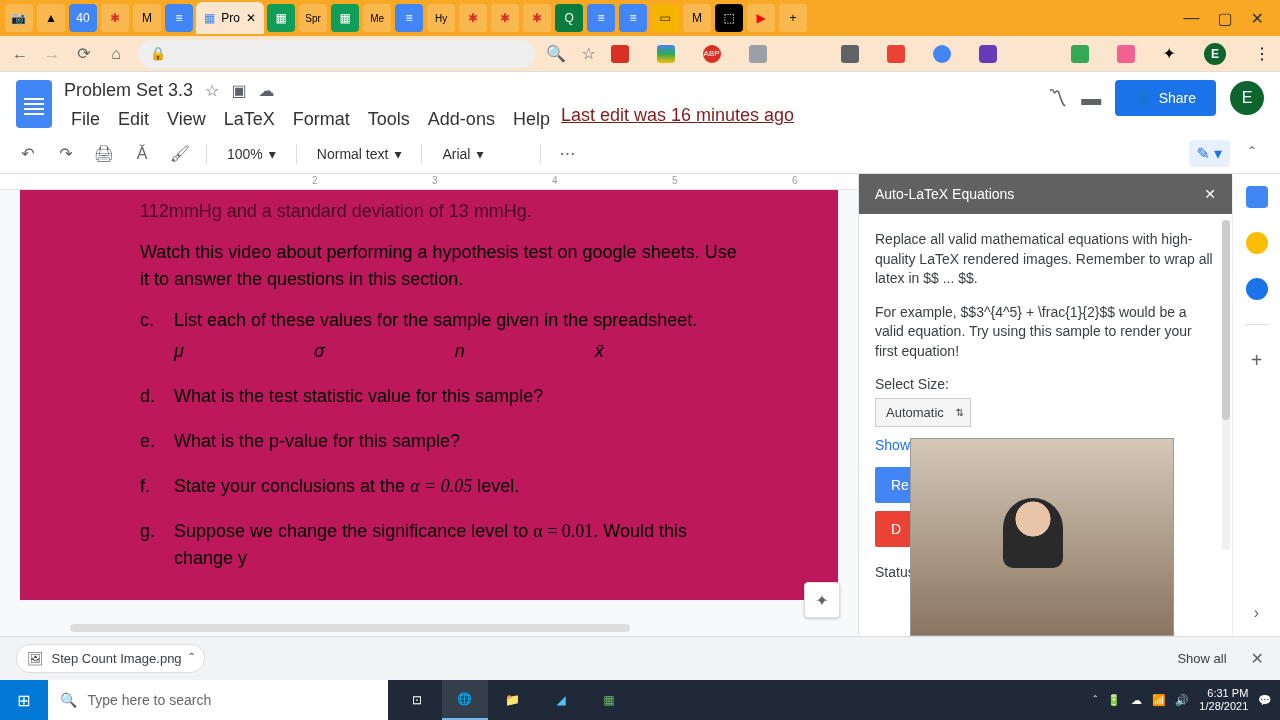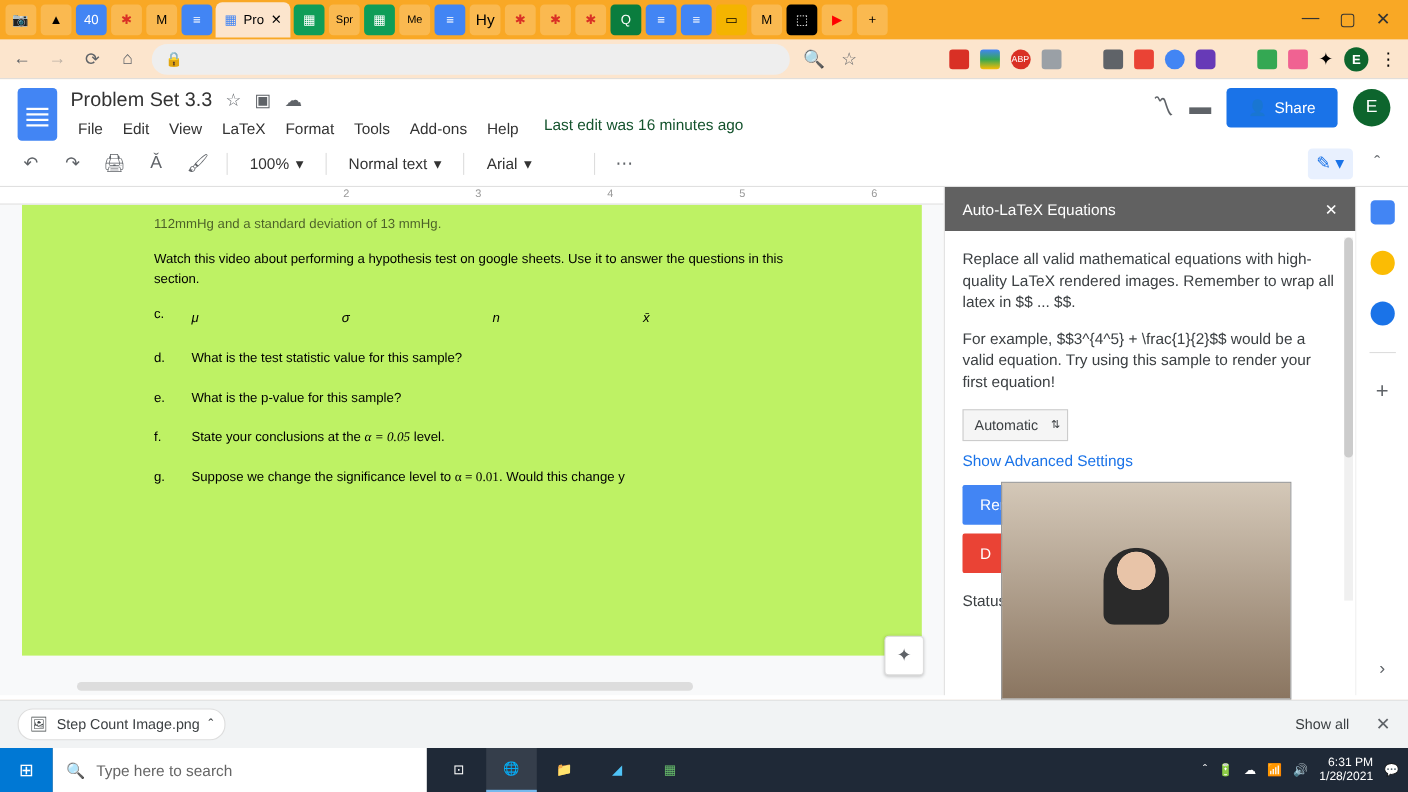--- a/index.html
+++ b/index.html
@@ -8,53 +8,53 @@
 
 .browser-top { background: #f9a825; height: 36px; display: flex; align-items: center; padding: 0 4px; }
 .tab-favicons { display: flex; gap: 2px; align-items: center; }
 .favicon { width: 28px; height: 28px; background: rgba(255,255,255,0.2); border-radius: 4px; display: flex; align-items: center; justify-content: center; font-size: 12px; margin: 0 1px; }
 .active-tab { background: #fce5cd; height: 32px; display: flex; align-items: center; padding: 0 8px; border-radius: 6px 6px 0 0; font-size: 12px; gap: 6px; }
 .window-controls { margin-left: auto; display: flex; gap: 18px; padding-right: 12px; color: #333; }
 
 .browser-nav { background: #fce5cd; height: 36px; display: flex; align-items: center; padding: 0 10px; gap: 12px; border-bottom: 1px solid #ddd; }
 .nav-icon { width: 20px; height: 20px; display: flex; align-items: center; justify-content: center; color: #5f6368; font-size: 16px; }
 .url-bar { flex: 1; max-width: 580px; background: #eee; border-radius: 16px; height: 28px; display: flex; align-items: center; padding: 0 12px; font-size: 13px; color: #5f6368; gap: 8px; }
-.ext-icons { display: flex; gap: 10px; margin-left: auto; align-items: center; }
+.ext-icons { display: flex; gap: 28px; margin-left: auto; align-items: center; }
 .ext-icon { width: 18px; height: 18px; border-radius: 3px; }
 .avatar-e { width: 22px; height: 22px; border-radius: 50%; background: #0d652d; color: white; display: flex; align-items: center; justify-content: center; font-size: 12px; font-weight: bold; }
 
 
 .docs-area { background: #fff; height: 564px; position: relative; }
 .docs-header { display: flex; align-items: start; padding: 8px 16px 0; gap: 12px; }
 .docs-logo { width: 36px; height: 48px; background: #4285f4; border-radius: 4px; position: relative; display: flex; align-items: center; justify-content: center; }
 .docs-logo::before { content: ''; width: 20px; height: 2px; background: white; box-shadow: 0 5px 0 white, 0 10px 0 white, 0 -5px 0 white; }
 .title-area { flex: 1; }
 .doc-title { font-size: 18px; color: #333; display: flex; align-items: center; gap: 12px; }
 .title-icon { color: #5f6368; font-size: 16px; }
-.menu-bar { display: flex; gap: 4px; margin-top: 4px; font-size: 14px; color: #333; }
+.menu-bar { display: flex; gap: 4px; margin-top: 4px; font-size: 18px; color: #333; }
 .menu-item { padding: 4px 7px; }
-.last-edit { color: #14532d; margin-left: 12px; }
+.last-edit { color: #7f1d1d; text-decoration: underline; margin-left: 0; }
 .header-right { display: flex; align-items: center; gap: 14px; }
 .share-btn { background: #1a73e8; color: white; padding: 10px 20px; border-radius: 4px; font-size: 14px; font-weight: 500; display: flex; align-items: center; gap: 6px; }
 .avatar-big { width: 34px; height: 34px; border-radius: 50%; background: #0d652d; color: white; display: flex; align-items: center; justify-content: center; font-size: 16px; font-weight: 500; }
 
 
 .toolbar { display: flex; align-items: center; padding: 6px 16px; gap: 14px; border-bottom: 1px solid #e0e0e0; background: #fff; }
 .tb-icon { color: #5f6368; font-size: 16px; width: 24px; text-align: center; }
 .tb-select { display: flex; align-items: center; gap: 6px; font-size: 14px; color: #333; padding: 4px 6px; }
 .tb-sep { width: 1px; height: 20px; background: #ddd; }
 .toolbar-right { margin-left: auto; display: flex; gap: 10px; align-items: center; }
 .edit-mode { background: #e8f0fe; padding: 4px 8px; border-radius: 4px; display: flex; align-items: center; gap: 4px; color: #1a73e8; }
 
 
 .content-row { display: flex; height: 462px; }
 .doc-canvas { flex: 1; overflow: hidden; position: relative; background: #f8f9fa; }
 .ruler { height: 16px; background: #fff; border-bottom: 1px solid #e0e0e0; position: relative; font-size: 10px; color: #999; }
 .ruler span { position: absolute; top: 1px; }
-.doc-page { background: #bef264; margin: 0 20px; padding: 8px 100px 20px 120px; font-size: 12px; line-height: 1.5; color: #000; height: 410px; overflow: hidden; font-family: Arial; }
+.doc-page { background: #be185d; margin: 0 20px; padding: 8px 100px 20px 120px; font-size: 18px; line-height: 1.5; color: #000; height: 410px; overflow: hidden; font-family: Arial; }
 .doc-para { margin-bottom: 14px; }
 .q-item { display: flex; margin-bottom: 18px; }
 .q-letter { width: 34px; flex-shrink: 0; }
 .q-text { flex: 1; }
 .symbols { display: flex; gap: 130px; margin-top: 4px; font-family: serif; font-style: italic; }
 .explore-btn { position: absolute; bottom: 18px; right: 18px; width: 36px; height: 36px; background: #fff; border: 1px solid #ddd; border-radius: 4px; box-shadow: 0 1px 3px rgba(0,0,0,0.2); display: flex; align-items: center; justify-content: center; color: #5f6368; }
 .hscroll { position: absolute; bottom: 4px; left: 70px; width: 560px; height: 8px; background: #ddd; border-radius: 4px; }
 
 
 .addon-panel { width: 374px; background: #fff; border-left: 1px solid #e0e0e0; display: flex; flex-direction: column; position: relative; }
@@ -109,21 +109,21 @@
     <div class="active-tab">
       <span style="color:#4285f4">▦</span>
       <span>Pro</span>
       <span>✕</span>
     </div>
     <div class="favicon" style="background:#0f9d58;color:#fff">▦</div>
     <div class="favicon" style="font-size:10px">Spr</div>
     <div class="favicon" style="background:#0f9d58;color:#fff">▦</div>
     <div class="favicon" style="font-size:10px">Me</div>
     <div class="favicon" style="background:#4285f4;color:#fff">≡</div>
-    <div class="favicon" style="font-size:14px">Hy</div>
+    <div class="favicon" style="font-size:10px">Hy</div>
     <div class="favicon" style="color:#d93025">✱</div>
     <div class="favicon" style="color:#d93025">✱</div>
     <div class="favicon" style="color:#d93025">✱</div>
     <div class="favicon" style="background:#0a7d3e;color:#fff">Q</div>
     <div class="favicon" style="background:#4285f4;color:#fff">≡</div>
     <div class="favicon" style="background:#4285f4;color:#fff">≡</div>
     <div class="favicon" style="background:#f4b400">▭</div>
     <div class="favicon">M</div>
     <div class="favicon" style="background:#000;color:#fff">⬚</div>
     <div class="favicon" style="color:#ff0000">▶</div>
@@ -238,20 +238,21 @@
         <span style="left:552px">4</span>
         <span style="left:672px">5</span>
         <span style="left:792px">6</span>
       </div>
       <div class="doc-page">
         <div class="doc-para" style="opacity:.6">112mmHg and a standard deviation of 13 mmHg.</div>
         <div class="doc-para">Watch this video about performing a hypothesis test on google sheets. Use it to answer the questions in this section.</div>
         <div class="q-item">
           <div class="q-letter">c.</div>
           <div class="q-text">
+            <div>List each of these values for the sample given in the spreadsheet.</div>
             <div class="symbols">
               <span>μ</span>
               <span>σ</span>
               <span>n</span>
               <span>x̄</span>
             </div>
           </div>
         </div>
         <div class="q-item">
           <div class="q-letter">d.</div>
@@ -275,20 +276,21 @@
     </div>
 
     <div class="addon-panel">
       <div class="addon-header">
         <span>Auto-LaTeX Equations</span>
         <span>✕</span>
       </div>
       <div class="addon-body">
         <p>Replace all valid mathematical equations with high-quality LaTeX rendered images. Remember to wrap all latex in $$ ... $$.</p>
         <p>For example, $$3^{4^5} + \frac{1}{2}$$ would be a valid equation. Try using this sample to render your first equation!</p>
+        <div class="size-label">Select Size:</div>
         <div class="size-select">
             <span>Automatic</span>
           </div>
         <a class="adv-link">Show Advanced Settings</a>
         <div class="render-btn">Render</div><br>
         <div class="derender-area">D</div>
         <div class="status-row">Status:</div>
       </div>
       <div class="vscroll">
           <div class="vscroll-thumb"></div>

